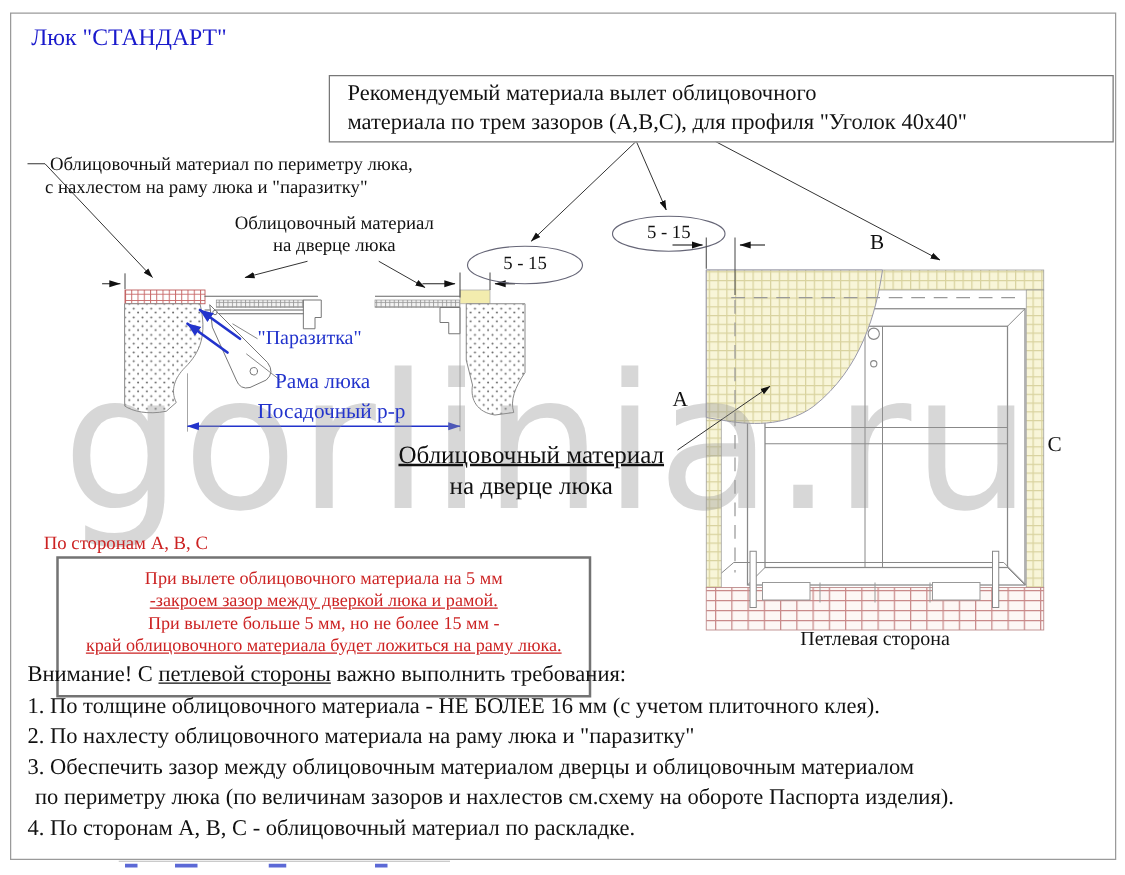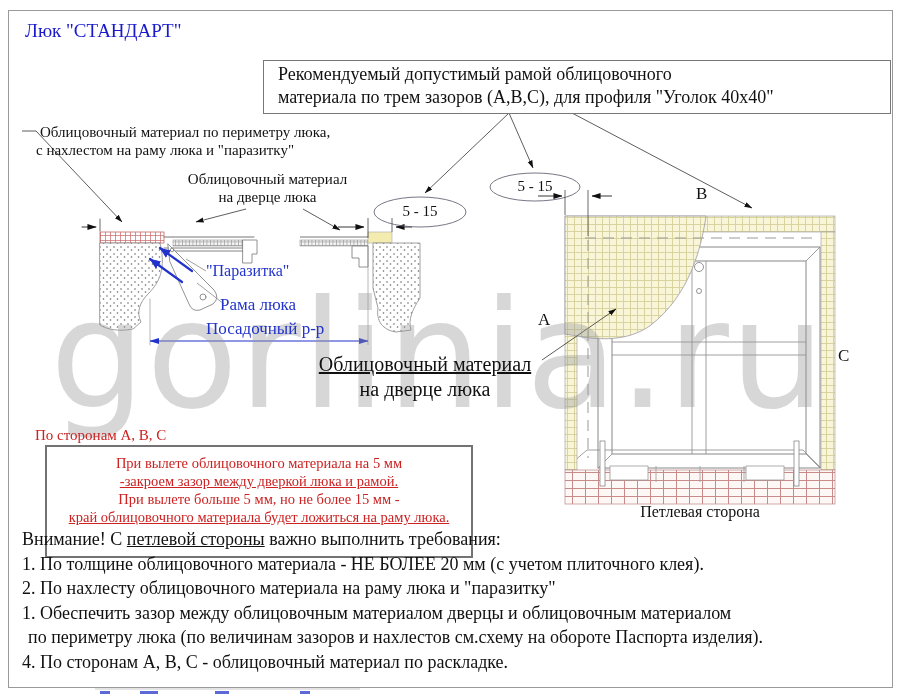--- a/index.html
+++ b/index.html
@@ -174,21 +174,21 @@
       <rect x="215" y="691" width="14" height="3" fill="#3344cc" opacity=".8"></rect>
       <rect x="300" y="691" width="10" height="3" fill="#3344cc" opacity=".8"></rect>
     </g>
   </svg>
 
   <div id="watermark" class="abs">gorlinia.ru</div>
 
   <div id="doc-title" class="abs txt">Люк "СТАНДАРТ"</div>
 
   <div id="rec-box" class="abs txt">
-    <div>Рекомендуемый допустимый рамой облицовочного</div>
+    <div>Рекомендуемый материала вылет облицовочного</div>
     <div>материала по трем зазоров (А,В,С), для профиля "Уголок 40х40"</div>
   </div>
 
   <div id="lbl-perimeter" class="abs txt lbl">
     <div style="padding-left:4px;">Облицовочный материал по периметру люка,</div>
     <div>с нахлестом на раму люка и "паразитку"</div>
   </div>
 
   <div id="lbl-door-small" class="abs txt lbl ctr">
     <div>Облицовочный материал</div>
@@ -219,20 +219,20 @@
     <div>При вылете облицовочного материала на 5 мм</div>
     <div class="und">-закроем зазор между дверкой люка и рамой.</div>
     <div>При вылете больше 5 мм, но не более 15 мм -</div>
     <div class="und">край облицовочного материала будет ложиться на раму люка.</div>
   </div>
 
   <div id="warning" class="abs txt">
     <div>
       <span>Внимание! С </span><span class="und">петлевой стороны</span><span> важно выполнить требования:</span>
     </div>
-    <div>1. По толщине облицовочного материала - НЕ БОЛЕЕ 20 мм (с учетом плиточного клея).</div>
+    <div>1. По толщине облицовочного материала - НЕ БОЛЕЕ 16 мм (с учетом плиточного клея).</div>
     <div>2. По нахлесту облицовочного материала на раму люка и "паразитку"</div>
-    <div>1. Обеспечить зазор между облицовочным материалом дверцы и облицовочным материалом</div>
+    <div>3. Обеспечить зазор между облицовочным материалом дверцы и облицовочным материалом</div>
     <div class="indent">по периметру люка (по величинам зазоров и нахлестов см.схему на обороте Паспорта изделия).</div>
     <div>4. По сторонам А, В, С - облицовочный материал по раскладке.</div>
   </div>
 
 </div>
 
 </body></html>

